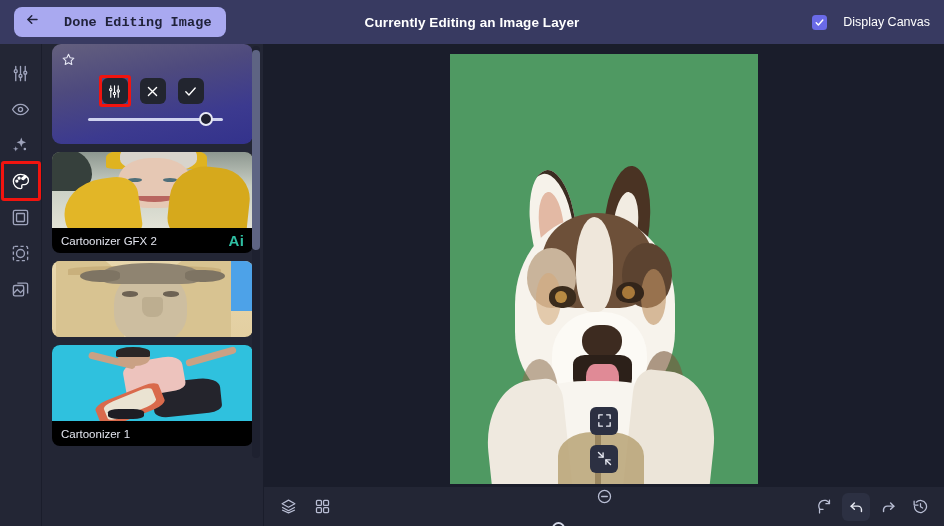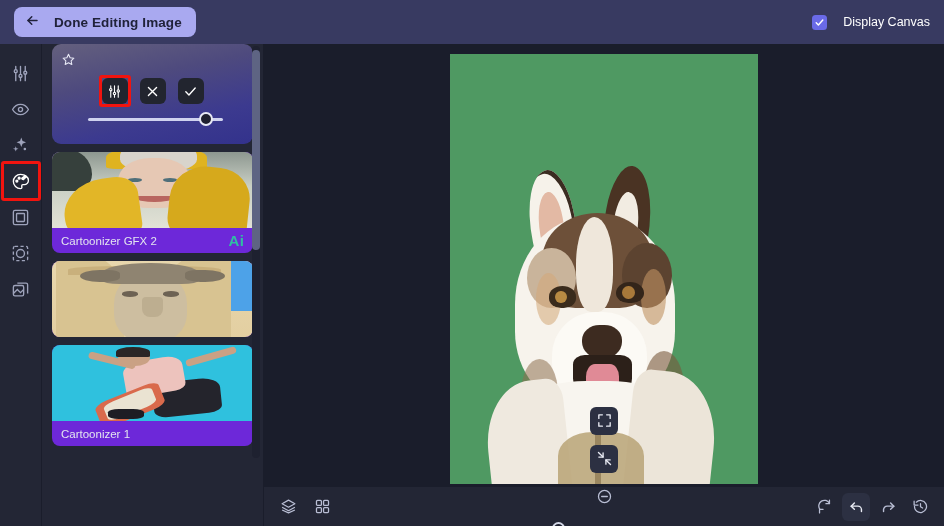--- a/index.html
+++ b/index.html
@@ -18,30 +18,31 @@
 
   
   .topbar {
     height: 44px; flex: 0 0 44px;
     background: #383a61;
     display: flex; align-items: center;
     position: relative;
     padding: 0 14px;
   }
   .done-btn {
-    display: flex; align-items: center; gap: 14px;
+    display: flex; align-items: center; gap: 24px;
     background: #a9a9f0;
     color: #20223a;
     border-radius: 8px;
     height: 30px;
     padding: 0 14px 0 11px;
     font-size: 13.5px;
     font-weight: 600;
     cursor: pointer;
     letter-spacing: .1px;
+    font-family: Liberation Mono, monospace;
   }
   .done-btn .arrow { font-size: 15px; line-height: 1; display:block; margin-top:-1px;}
   .topbar-title {
     position: absolute;
     left: 0; right: 0;
     text-align: center;
     color: #ffffff;
     font-size: 13.5px;
     font-weight: 700;
     pointer-events: none;
@@ -197,21 +198,21 @@
     border-radius: 50%;
     background: #1f2030;
     border: 2.2px solid #e7e8f5;
   }
 
   
   .eff {
     border-radius: 8px;
     overflow: hidden;
     margin-bottom: 8px;
-    background: #6d28d9;
+    background: #000000;
     cursor: pointer;
   }
   .eff-thumb { height: 76px; width: 100%; position: relative; overflow:hidden;}
   .eff-foot {
     height: 25px;
     display: flex; align-items: center; justify-content: space-between;
     padding: 0 9px;
   }
   .eff-name { color: #e3e5ef; font-size: 11.5px; font-weight: 500;}
   .ai-badge { color: #2fbfa3; font-size: 15px; font-weight: 700; letter-spacing:.2px;}
@@ -355,20 +356,21 @@
     <div class="done-btn">
       <span class="arrow">
         <svg viewBox="0 0 20 20" width="15" height="15" fill="none" stroke="currentColor" stroke-width="2" stroke-linecap="round" stroke-linejoin="round">
             <path d="M16 10H4"></path>
             <path d="M9 5l-5 5 5 5"></path>
           </svg>
       </span>
       <span>Done Editing Image</span>
     </div>
 
+    <div class="topbar-title">Currently Editing an Image Layer</div>
 
     <div class="display-canvas">
       <span class="chk">
         <svg viewBox="0 0 20 20" fill="none" stroke="#ffffff" stroke-width="2.6" stroke-linecap="round" stroke-linejoin="round">
             <path d="M4 10.5l4 4 8-9"></path>
           </svg>
       </span>
       <span class="lbl">Display Canvas</span>
     </div>
   </div>

